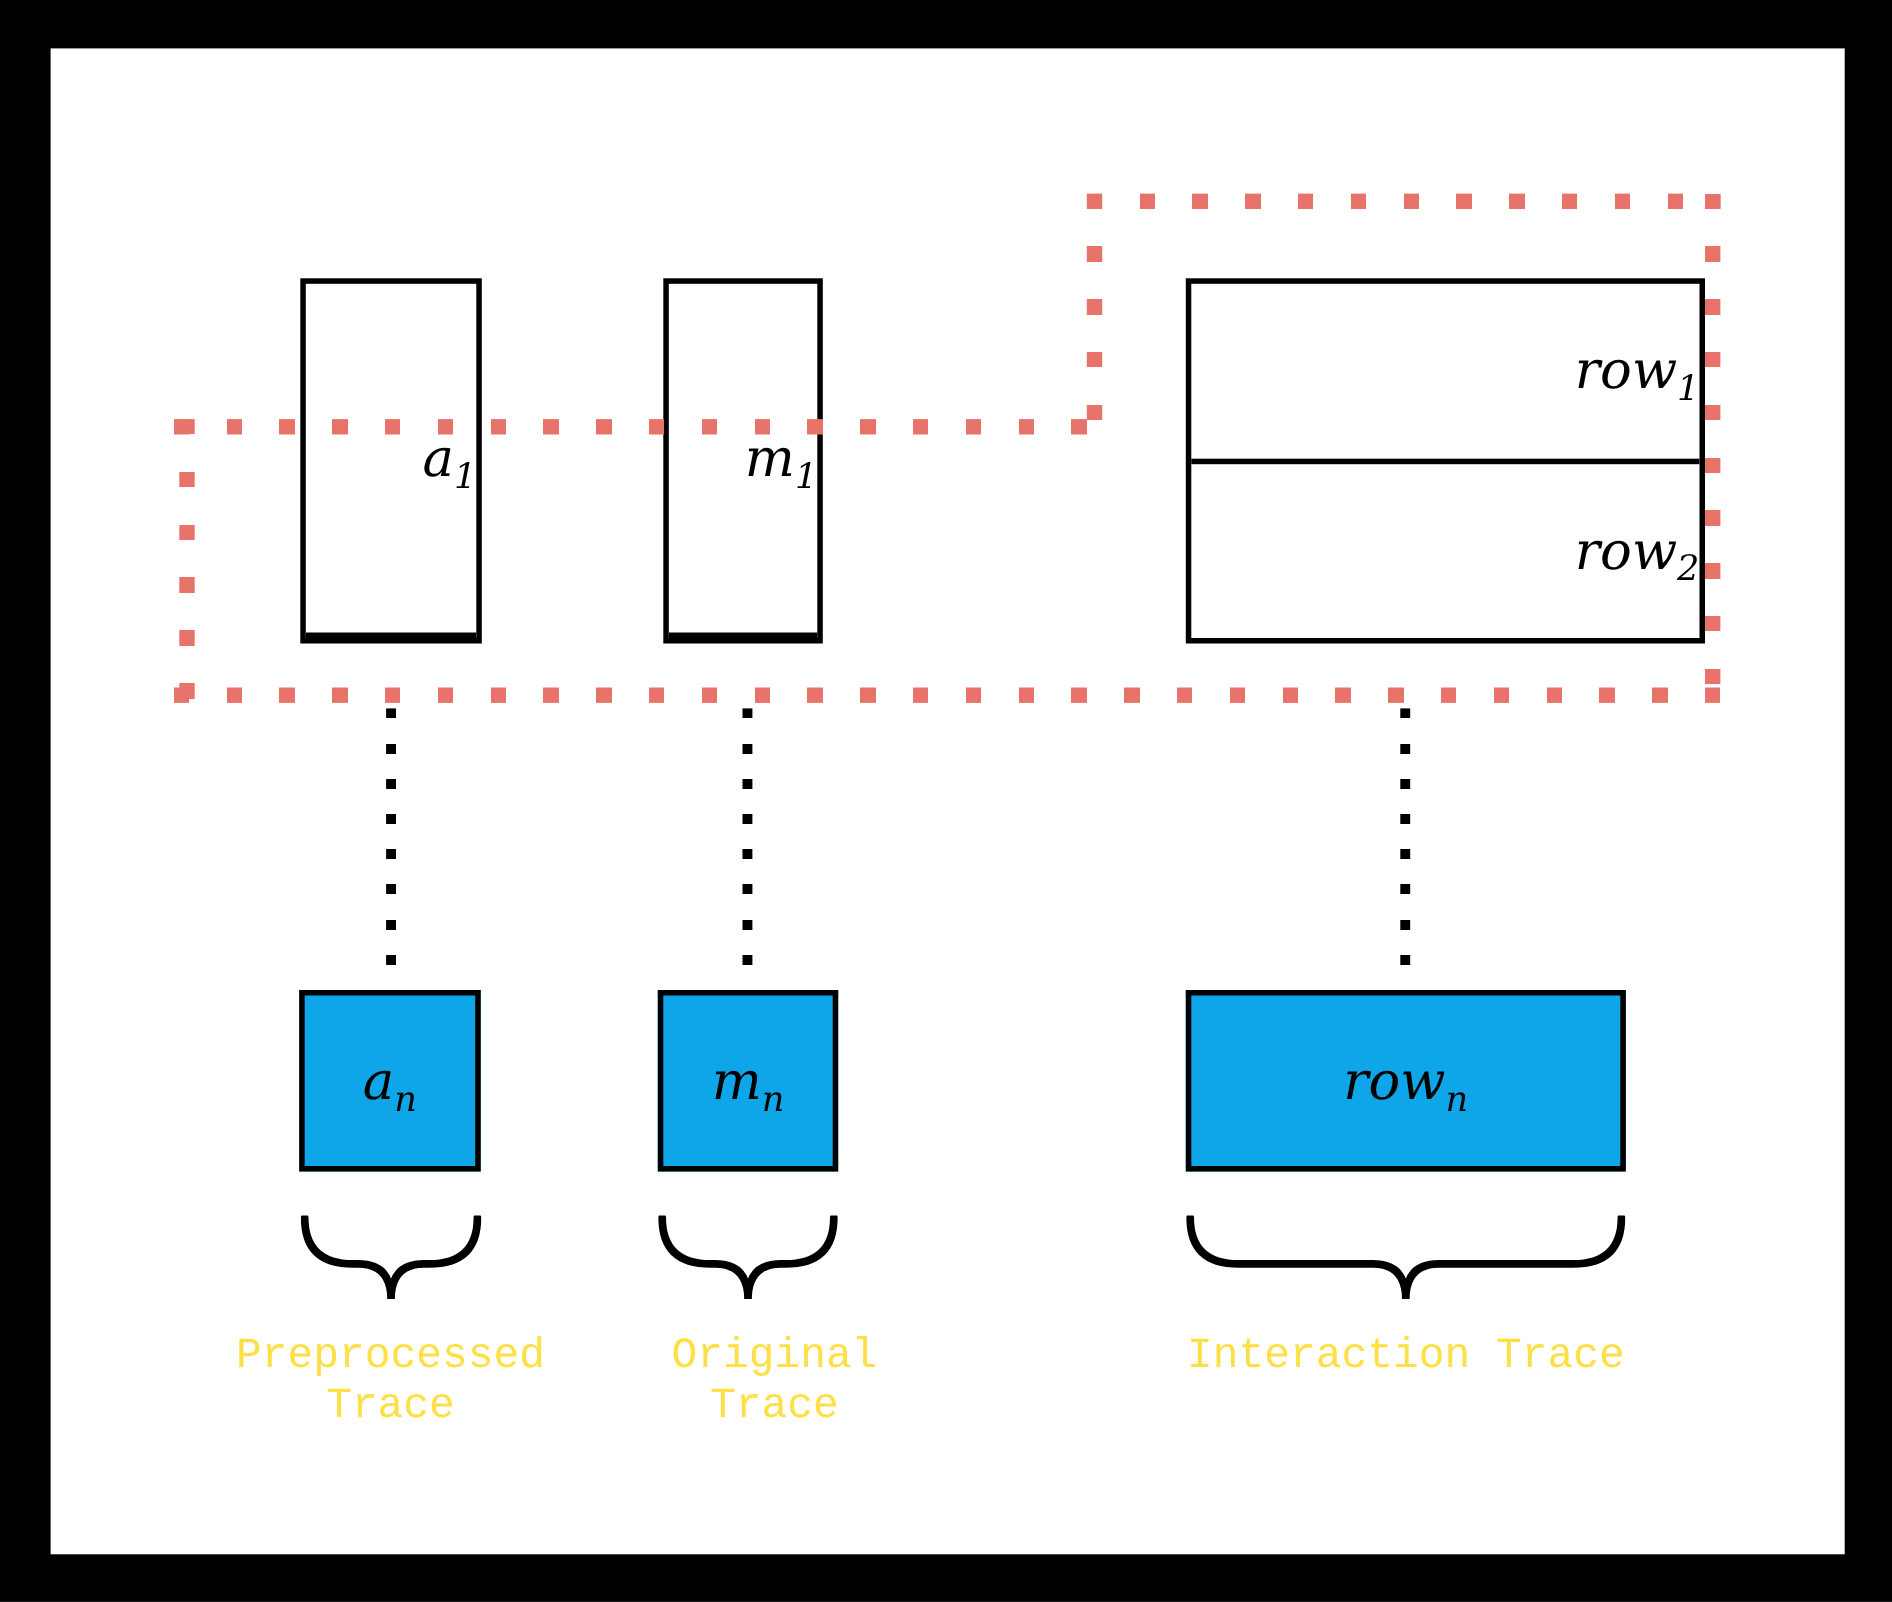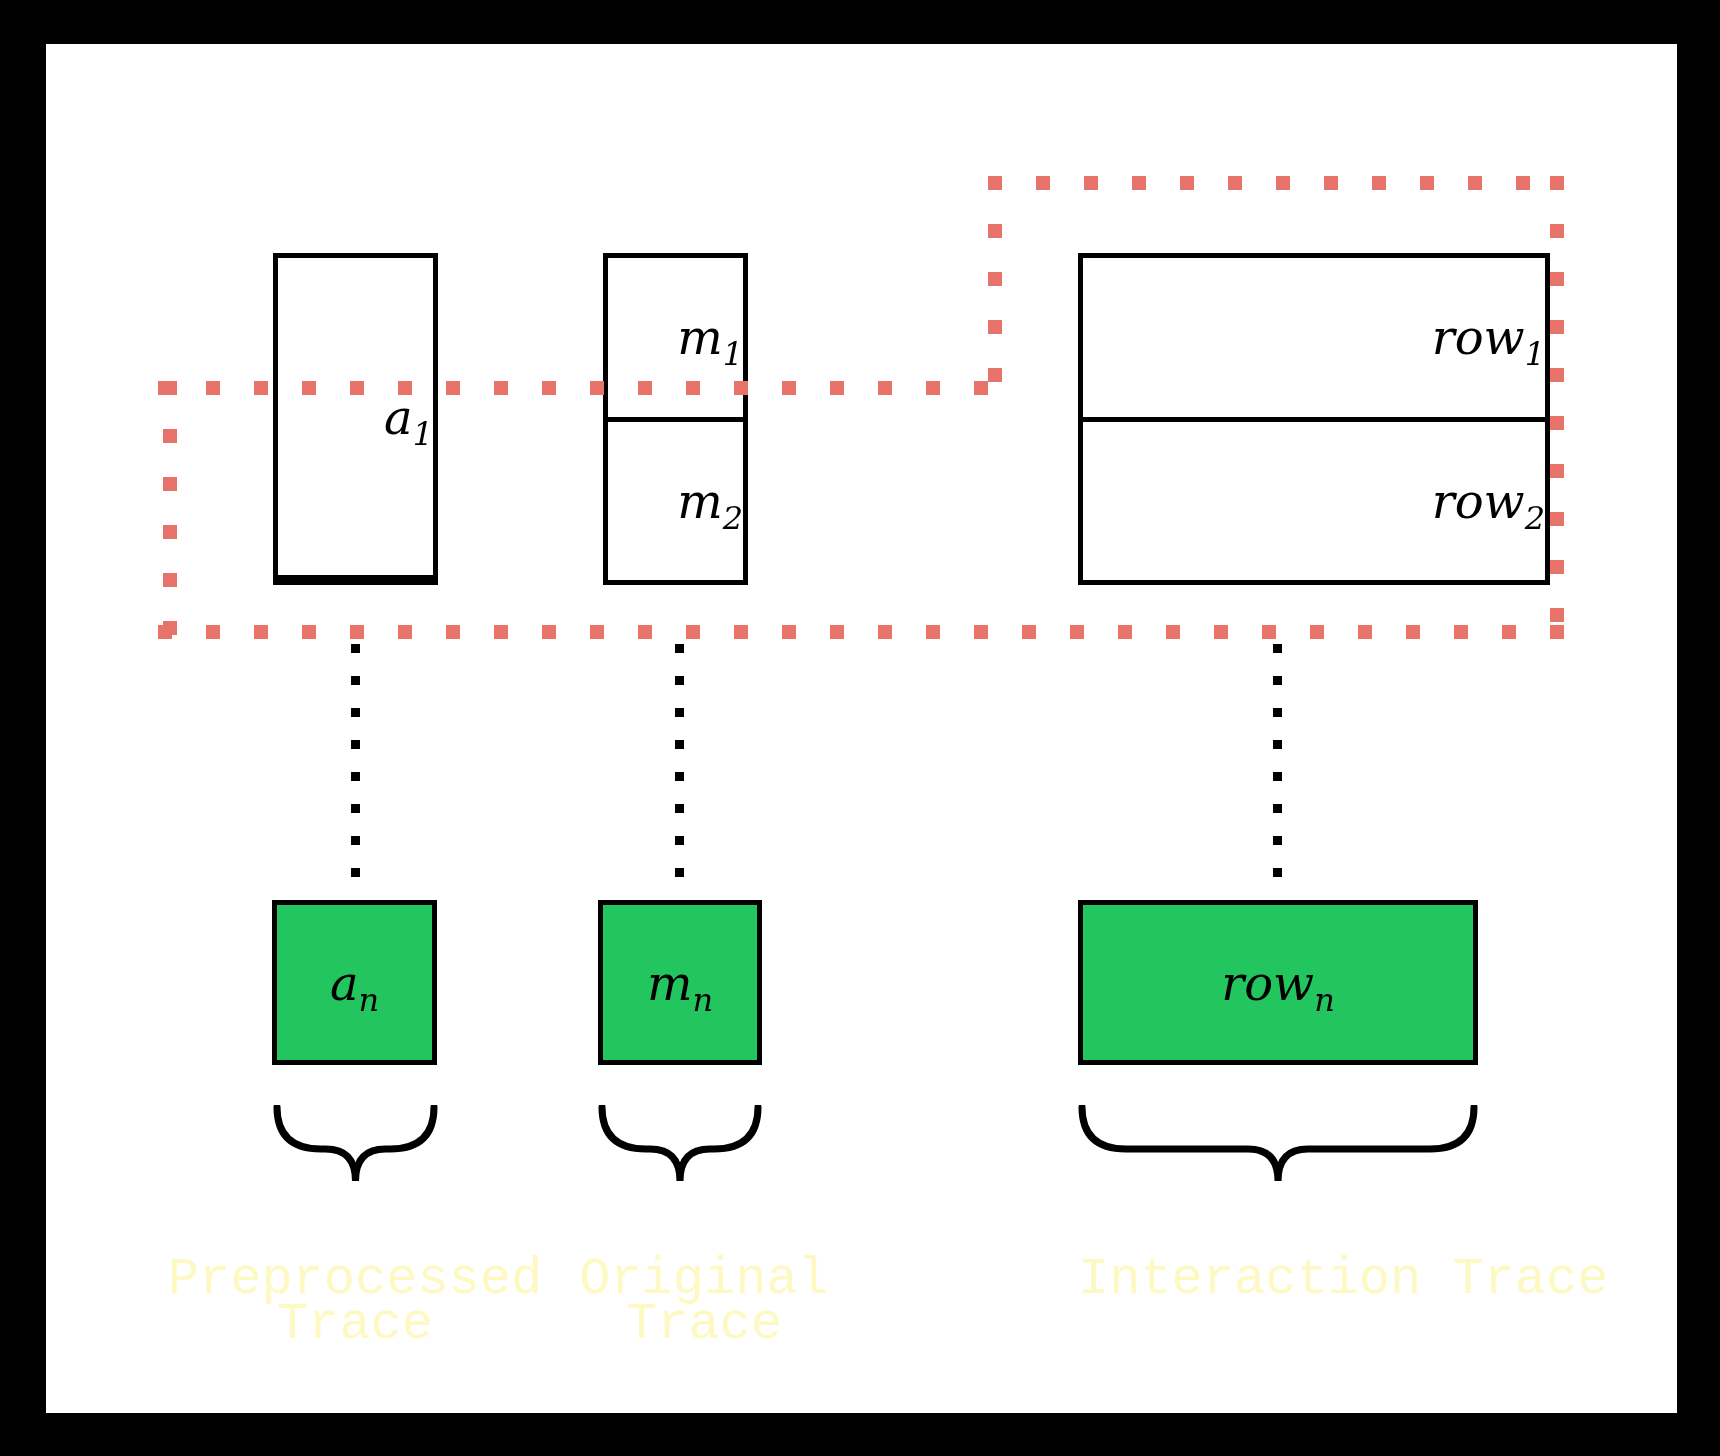--- a/index.html
+++ b/index.html
@@ -12,21 +12,21 @@
     background:#FFFFFF;
   }
   .stack {
     position:absolute; box-sizing:border-box; border:5px solid #000;
     display:flex; flex-direction:column; background:#fff; z-index:1;
   }
   .stack .cell { flex:1; display:flex; align-items:center; justify-content:flex-end; }
   .stack .divider { height:5px; background:#000; }
   .nbox {
     position:absolute; box-sizing:border-box; border:5px solid #000;
-    display:flex; align-items:center; justify-content:center; background:#22c55e; z-index:1;
+    display:flex; align-items:center; justify-content:center; background:#0ea5e9; z-index:1;
   }
   .math {
     font-family:"DejaVu Serif", serif; font-style:italic;
     font-size:48px; color:#000; line-height:1;
   }
   .math sub { font-size:32px; font-style:italic; line-height:0; }
   .dotted-h {
     position:absolute; height:14px; z-index:5;
     background-image:repeating-linear-gradient(to right, #E8736B 0 14px, transparent 14px 48px);
   }
@@ -34,45 +34,42 @@
     position:absolute; width:14px; z-index:5;
     background-image:repeating-linear-gradient(to bottom, #E8736B 0 14px, transparent 14px 48px);
   }
   .vdots {
     position:absolute; width:9px; height:242px; top:644px; z-index:2;
     background-image:repeating-linear-gradient(to bottom, #000 0 9px, transparent 9px 32px);
   }
   .brace { position:absolute; top:1105px; z-index:1; }
   .trace-label {
     position:absolute; top:1211px; width:400px; text-align:center;
-    font-family:"Liberation Mono", monospace; font-size:52px; line-height:45px;
-    color:#fef9c3; z-index:1; white-space:nowrap;margin-top:46px;
+    font-family:"Liberation Mono", monospace; font-size:39px; line-height:45px;
+    color:#fde047; z-index:1; white-space:nowrap;
   }
 </style>
 </head>
 <body>
 
 <div class="canvas">
   <div class="panel"></div>
 
   <div class="stack" style="left:273px; top:253px; width:165px; height:332px">
     <div class="cell">
       <span class="math"><span>a</span><sub>1</sub></span>
     </div>
     <div class="divider"></div>
   </div>
 
   <div class="stack" style="left:603px; top:253px; width:145px; height:332px">
     <div class="cell">
       <span class="math"><span>m</span><sub>1</sub></span>
     </div>
     <div class="divider"></div>
-    <div class="cell">
-      <span class="math"><span>m</span><sub>2</sub></span>
-    </div>
   </div>
 
   <div class="stack" style="left:1078px; top:253px; width:472px; height:332px">
     <div class="cell">
       <span class="math"><span>row</span><sub>1</sub></span>
     </div>
     <div class="divider"></div>
     <div class="cell">
       <span class="math"><span>row</span><sub>2</sub></span>
     </div>

